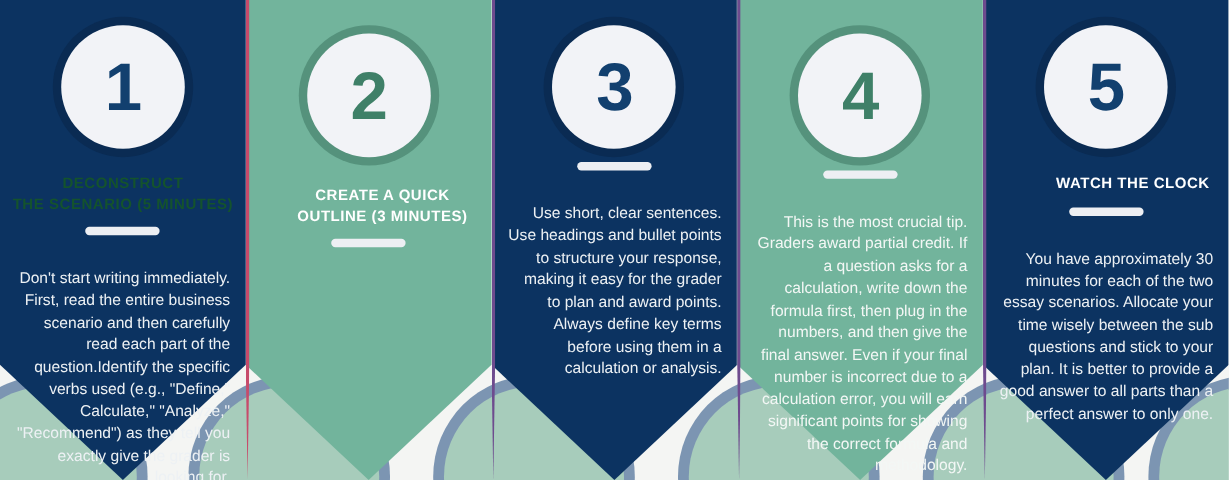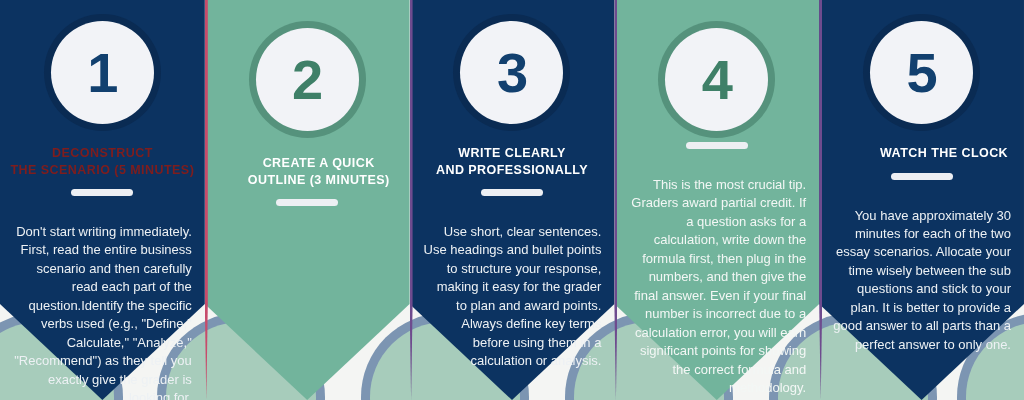--- a/index.html
+++ b/index.html
@@ -132,21 +132,21 @@
     <div class="deco-circle" style="left: 966px; top: 322px; width: 150px; height: 150px; background: rgb(167, 204, 187); box-shadow: rgb(124, 149, 178) 0px 0px 0px 9px;"></div>
   </div>
 
 <div id="board">
     <div class="column c1 navy">
       <div class="ribbon navy" style="background: rgb(12, 51, 97);"></div>
       <div class="content">
         <div class="badge navy" style="background: rgb(242, 243, 247); box-shadow: rgb(10, 43, 83) 0px 0px 0px 7px;">
           <div class="badge-num" style="color: rgb(18, 64, 111);">1</div>
         </div>
-        <div class="title" style="color: #7f1d1d;">DECONSTRUCT
+        <div class="title" style="color: #14532d;">DECONSTRUCT
 THE SCENARIO (5 MINUTES)</div>
         <div class="pill" style="background: rgb(237, 239, 243);"></div>
         <div class="body-text">Don't start writing immediately. First, read the entire business scenario and then carefully read each part of the question.Identify the specific verbs used (e.g., "Define," Calculate," "Analyze," "Recommend") as they tell you exactly give the grader is looking for.</div>
       </div>
     </div>
     <div class="column c2 green">
       <div class="ribbon green" style="background: rgb(114, 180, 156);"></div>
       <div class="seam rose" style="background: rgb(199, 75, 107);"></div>
       <div class="content">
         <div class="badge green" style="background: rgb(242, 243, 247); box-shadow: rgb(85, 146, 124) 0px 0px 0px 7px;">
@@ -157,22 +157,20 @@
         <div class="pill" style="background: rgb(237, 239, 243);"></div>
       </div>
     </div>
     <div class="column c3 navy">
       <div class="ribbon navy" style="background: rgb(12, 51, 97);"></div>
       <div class="seam violet" style="background: rgb(110, 75, 142);"></div>
       <div class="content">
         <div class="badge navy" style="background: rgb(242, 243, 247); box-shadow: rgb(10, 43, 83) 0px 0px 0px 7px;">
           <div class="badge-num" style="color: rgb(18, 64, 111);">3</div>
         </div>
-        <div class="title" style="color: rgb(255, 255, 255);">WRITE CLEARLY
-AND PROFESSIONALLY</div>
         <div class="pill" style="background: rgb(237, 239, 243);"></div>
         <div class="body-text">Use short, clear sentences. Use headings and bullet points to structure your response, making it easy for the grader to plan and award points. Always define key terms before using them in a calculation or analysis.</div>
       </div>
     </div>
     <div class="column c4 green">
       <div class="ribbon green" style="background: rgb(114, 180, 156);"></div>
       <div class="seam violet" style="background: rgb(110, 75, 142);"></div>
       <div class="content">
         <div class="badge green" style="background: rgb(242, 243, 247); box-shadow: rgb(85, 146, 124) 0px 0px 0px 7px;">
           <div class="badge-num" style="color: rgb(63, 128, 104);">4</div>

